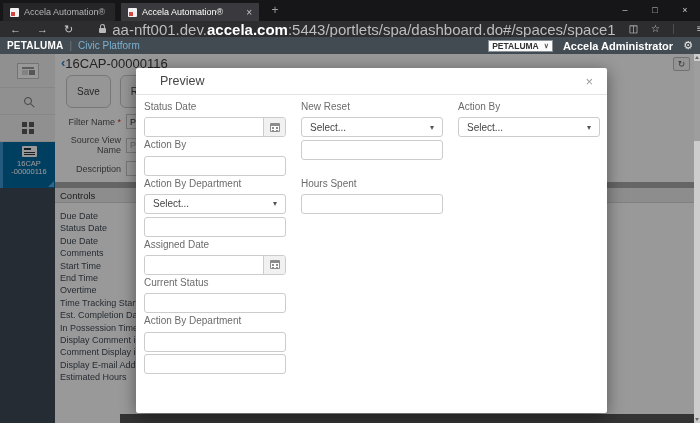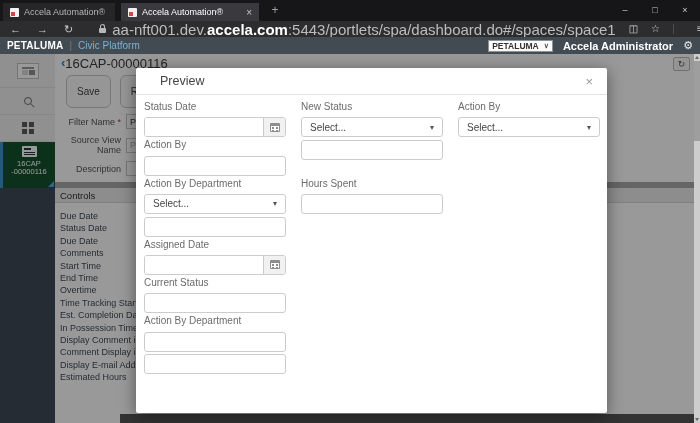--- a/index.html
+++ b/index.html
@@ -44,21 +44,21 @@
   .sidebar { position:absolute; left:0; top:54px; bottom:0; width:55px; background:#3e4a55; }
   .sb-item { background:#f1f1f1; border-bottom:1px solid #e0e0e0; display:flex; align-items:center; justify-content:center; }
   .sb-item.i1 { height:34px; } .sb-item.i2 { height:27px; } .sb-item.i3 { height:27px; }
   .card-icon { width:22px; height:16px; background:#fff; border:1px solid #c2c2c2; position:relative; }
   .card-icon::before { content:''; position:absolute; top:3px; left:4px; right:4px; height:2px; background:#9a9a9a; }
   .card-icon::after { content:''; position:absolute; bottom:3px; left:4px; width:6px; height:5px; background:#d9d9d9; box-shadow:7px 0 0 #8f8f8f; }
   .search-icon { width:8px; height:8px; border:1px solid #6e6e6e; border-radius:50%; position:relative; }
   .search-icon::after { content:''; position:absolute; width:5px; height:1px; background:#6e6e6e; transform:rotate(45deg); right:-4px; bottom:-2px; }
   .grid-icon { display:grid; grid-template-columns:5px 5px; grid-template-rows:5px 5px; gap:2px; }
   .grid-icon i { background:#5a5a5a; }
-  .record-tab { height:46px; background:#14532d; border-left:3px solid #3d96d2; color:#fff; text-align:center; position:relative; padding-top:4px; }
+  .record-tab { height:46px; background:#0369a1; border-left:3px solid #3d96d2; color:#fff; text-align:center; position:relative; padding-top:4px; }
   .record-tab::after { content:''; position:absolute; right:1px; bottom:1px; border-left:6px solid transparent; border-bottom:6px solid #5aa7dc; }
   .news-icon { width:15px; height:11px; background:#fff; border-radius:1px; margin:0 auto 3px; position:relative; }
   .news-icon::before { content:''; position:absolute; left:2px; top:2px; width:7px; height:2px; background:#27323d; }
   .news-icon::after { content:''; position:absolute; left:2px; top:6px; width:11px; height:1px; background:#27323d; box-shadow:0 2px 0 #27323d; }
   .record-tab .l { font-size:7.5px; line-height:8px; }
 
   
   .content { position:absolute; left:55px; top:54px; right:6px; bottom:0; background:#fff; }
   .crumb-row { height:16px; display:flex; align-items:center; padding:2px 6px 0; }
   .crumb-back { color:#2f80c3; font-size:13px; font-weight:bold; line-height:10px; }
@@ -251,21 +251,21 @@
       <div class="mfield">
         <div class="mlabel">Status Date</div>
         <div class="dategroup">
           <input class="dateinput" value="" style="">
           <span class="calbtn">
               <span class="cal"></span>
             </span>
         </div>
       </div>
       <div class="mfield">
-        <div class="mlabel">New Status</div>
+        <div class="mlabel">New Reset</div>
         <div class="select">
             <span>Select...</span>
             <span class="caret">▾</span>
           </div>
       </div>
       <div class="mfield">
         <div class="mlabel">Action By</div>
         <div class="select">
             <span>Select...</span>
             <span class="caret">▾</span>

